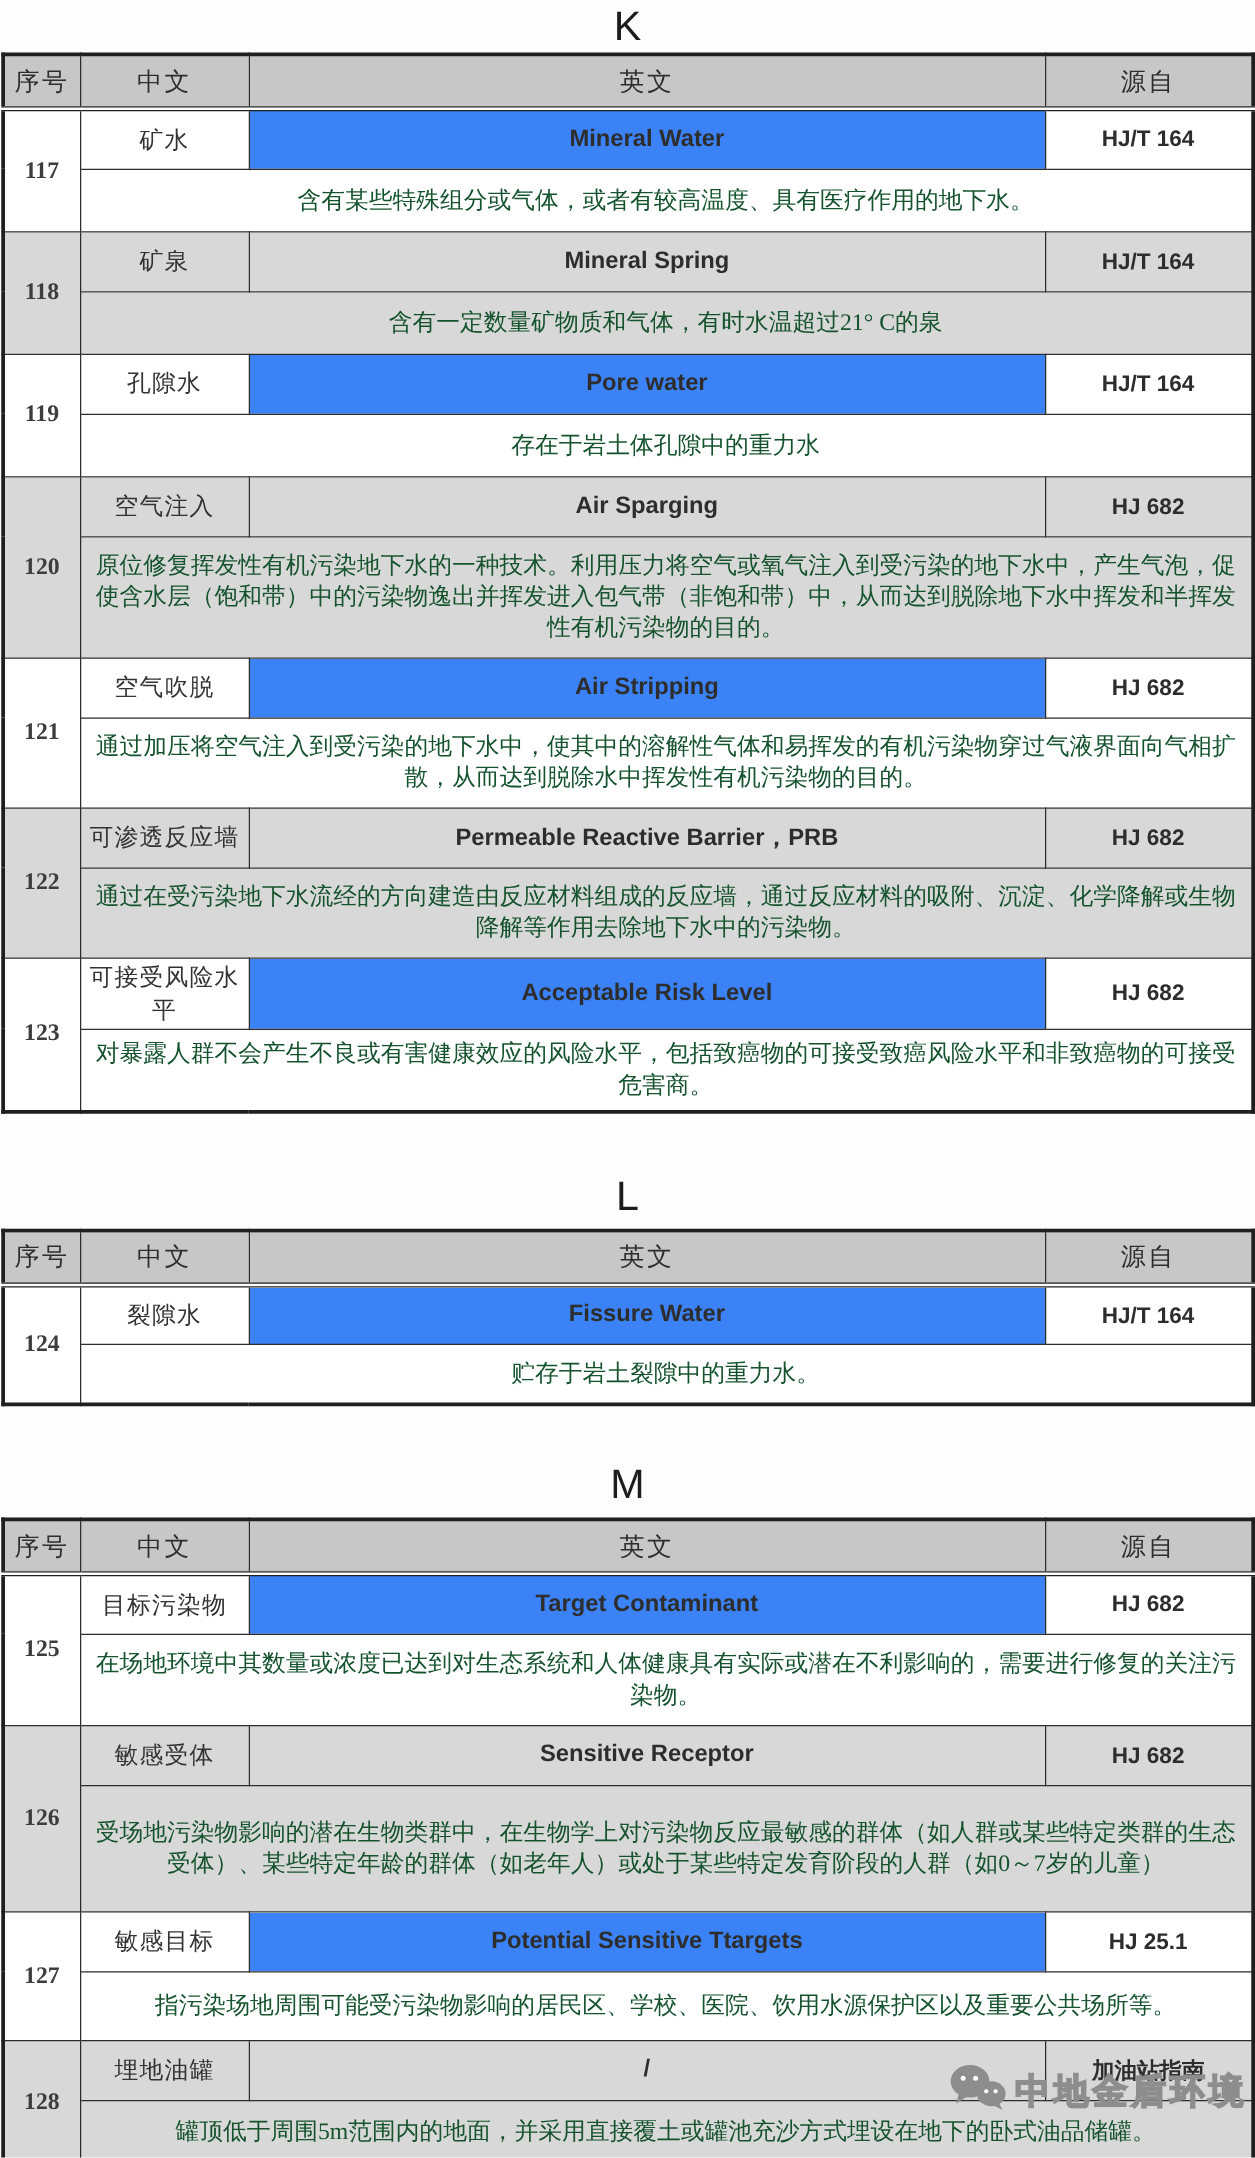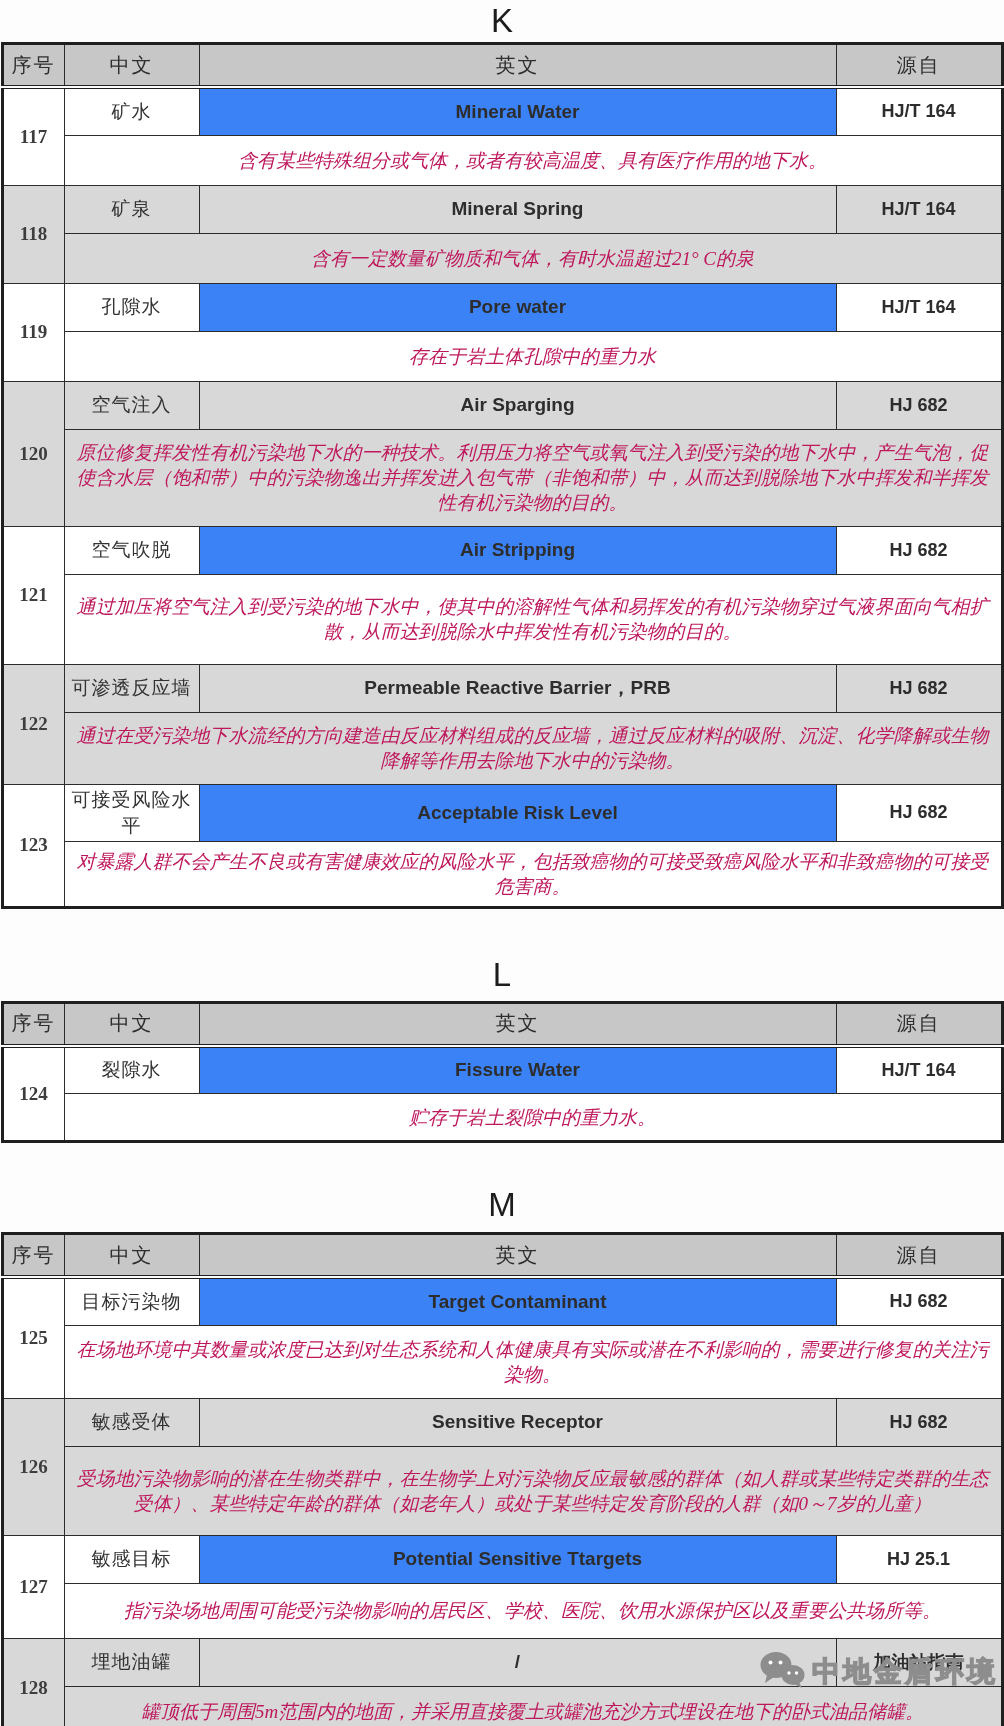--- a/index.html
+++ b/index.html
@@ -76,24 +76,23 @@
   td.src {
     font-family: "Liberation Sans", sans-serif;
     font-size: 18px;
     font-weight: bold;
     color: #2d2d2d;
     background: #fff;
   }
   td.def {
     font-size: 19px;
     line-height: 25px;
-    color: #be185d;
+    color: #14532d;
     background: #fff;
     padding: 6px 30px;
-    font-style: italic;
   }
   
   tr.g td { background: #d8d8d8; }
 
   .watermark {
     position: absolute;
     right: 6px;
     top: 1650px;
     display: flex;
     align-items: center;
@@ -170,21 +169,21 @@
       <tr class="drow g" style="height:97px">
         <td class="def" colspan="3">原位修复挥发性有机污染地下水的一种技术。利用压力将空气或氧气注入到受污染的地下水中，产生气泡，促使含水层（饱和带）中的污染物逸出并挥发进入包气带（非饱和带）中，从而达到脱除地下水中挥发和半挥发性有机污染物的目的。</td>
       </tr>
 
       <tr class="trow">
         <td class="num" rowspan="2">121</td>
         <td class="cn">空气吹脱</td>
         <td class="en">Air Stripping</td>
         <td class="src">HJ 682</td>
       </tr>
-      <tr class="drow" style="height:90px">
+      <tr class="drow" style="height:72px">
         <td class="def" colspan="3">通过加压将空气注入到受污染的地下水中，使其中的溶解性气体和易挥发的有机污染物穿过气液界面向气相扩散，从而达到脱除水中挥发性有机污染物的目的。</td>
       </tr>
 
       <tr class="trow g">
         <td class="num" rowspan="2">122</td>
         <td class="cn">可渗透反应墙</td>
         <td class="en">Permeable Reactive Barrier，PRB</td>
         <td class="src">HJ 682</td>
       </tr>
       <tr class="drow g" style="height:72px">
@@ -262,21 +261,21 @@
       <tr class="drow" style="height:73px">
         <td class="def" colspan="3">在场地环境中其数量或浓度已达到对生态系统和人体健康具有实际或潜在不利影响的，需要进行修复的关注污染物。</td>
       </tr>
 
       <tr class="trow g">
         <td class="num" rowspan="2">126</td>
         <td class="cn">敏感受体</td>
         <td class="en">Sensitive Receptor</td>
         <td class="src">HJ 682</td>
       </tr>
-      <tr class="drow g" style="height:89px">
+      <tr class="drow g" style="height:101px">
         <td class="def" colspan="3">受场地污染物影响的潜在生物类群中，在生物学上对污染物反应最敏感的群体（如人群或某些特定类群的生态受体）、某些特定年龄的群体（如老年人）或处于某些特定发育阶段的人群（如0～7岁的儿童）</td>
       </tr>
 
       <tr class="trow">
         <td class="num" rowspan="2">127</td>
         <td class="cn">敏感目标</td>
         <td class="en">Potential Sensitive Ttargets</td>
         <td class="src">HJ 25.1</td>
       </tr>
       <tr class="drow" style="height:55px">

